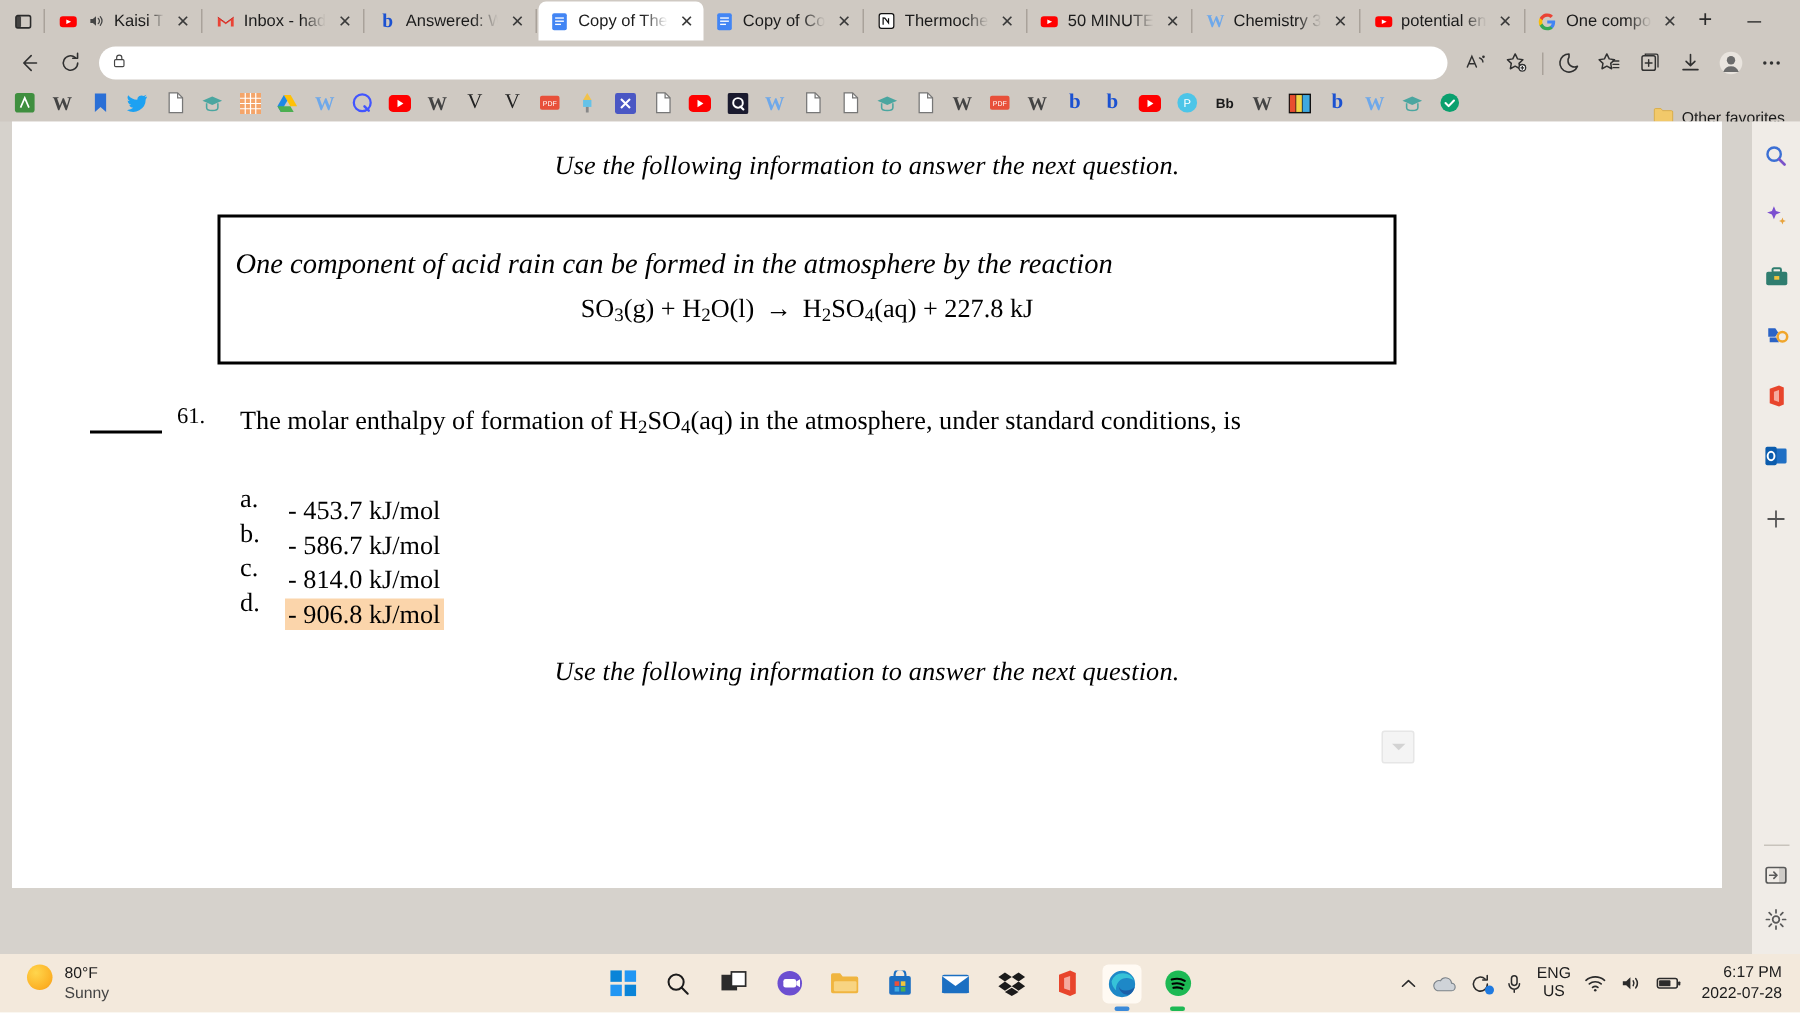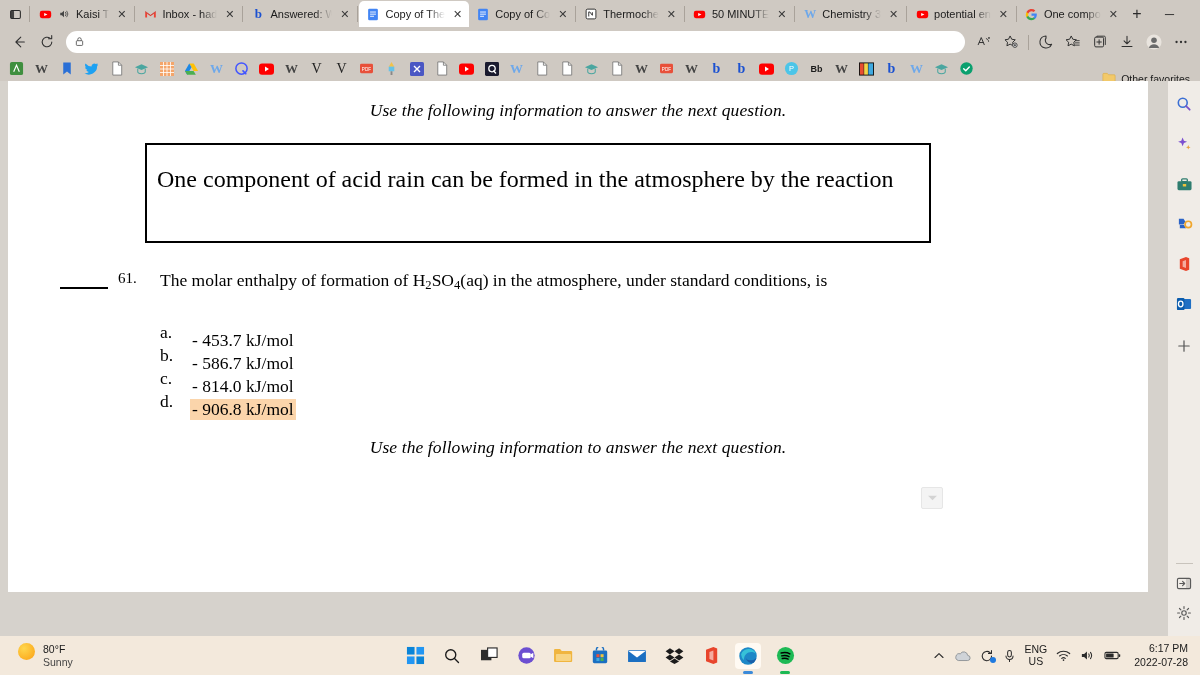--- a/index.html
+++ b/index.html
@@ -70,21 +70,21 @@
   .doc { position:relative; width:100%; height:100%; font-family:"Liberation Serif", serif; color:#000; }
   .doc .lead {
     text-align:center; font-style:italic; font-size:17.5px; letter-spacing:.1px;
   }
   .lead1 { position:absolute; left:0; right:0; top:19px; }
   .lead2 { position:absolute; left:0; right:0; top:356px; }
   .infobox {
     position:absolute; left:137px; top:62px; width:786px; height:100px;
     border:2px solid #000; background:#fff;
   }
-  .infobox .line1 { position:absolute; left:10px; top:21px; right:10px; font-size:24px; }
+  .infobox .line1 { position:absolute; left:10px; top:21px; right:10px; font-size:19px;font-style:italic; }
   .infobox .line2 { position:absolute; left:0; right:0; top:50px; text-align:center; font-size:17.5px; }
   sub { font-size:.72em; vertical-align:-0.22em; }
   .qblank { position:absolute; left:52px; top:206px; width:48px; height:1.5px; background:#000; }
   .qnum { position:absolute; left:110px; top:189px; font-size:15px; }
   .qtext { position:absolute; left:152px; top:189px; font-size:17.5px; white-space:nowrap; }
   .opt { position:absolute; font-size:17.5px; }
   .opt .mark { position:absolute; left:0; top:0; }
   .opt .val { position:absolute; left:30px; top:8px; white-space:nowrap; padding:0 2px; }
   .opt.hl .val { background:#fbd5ab; }
   .collapse-ctl {
@@ -552,20 +552,29 @@
     </div>
 
     <div class="viewport">
       <div class="page-white">
         <div class="doc">
 
           <div class="lead lead1">Use the following information to answer the next question.</div>
 
           <div class="infobox">
             <div class="line1">One component of acid rain can be formed in the atmosphere by the reaction</div>
+            <div class="line2">
+              <span>SO</span><sub>3</sub><span>(g)</span>
+              <span>+</span>
+              <span>H</span><sub>2</sub><span>O(l)</span>
+              <span style="padding:0 3px">→</span>
+              <span>H</span><sub>2</sub><span>SO</span><sub>4</sub><span>(aq)</span>
+              <span>+</span>
+              <span>227.8 kJ</span>
+            </div>
           </div>
 
           <div class="qblank"></div>
           <div class="qnum">61.</div>
           <div class="qtext"><span>The molar enthalpy of formation of H</span><sub>2</sub><span>SO</span><sub>4</sub><span>(aq) in the atmosphere, under standard conditions, is</span></div>
 
           <div class="opt" style="left:152px; top:241px;">
             <span class="mark">a.</span>
             <span class="val">- 453.7 kJ/mol</span>
           </div>

